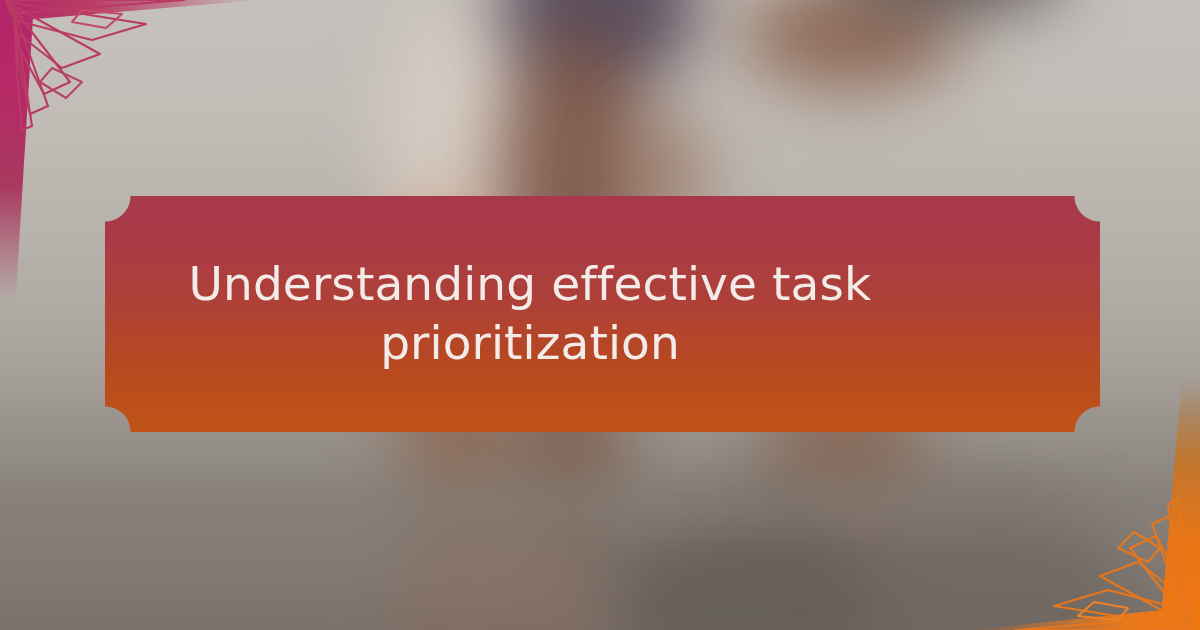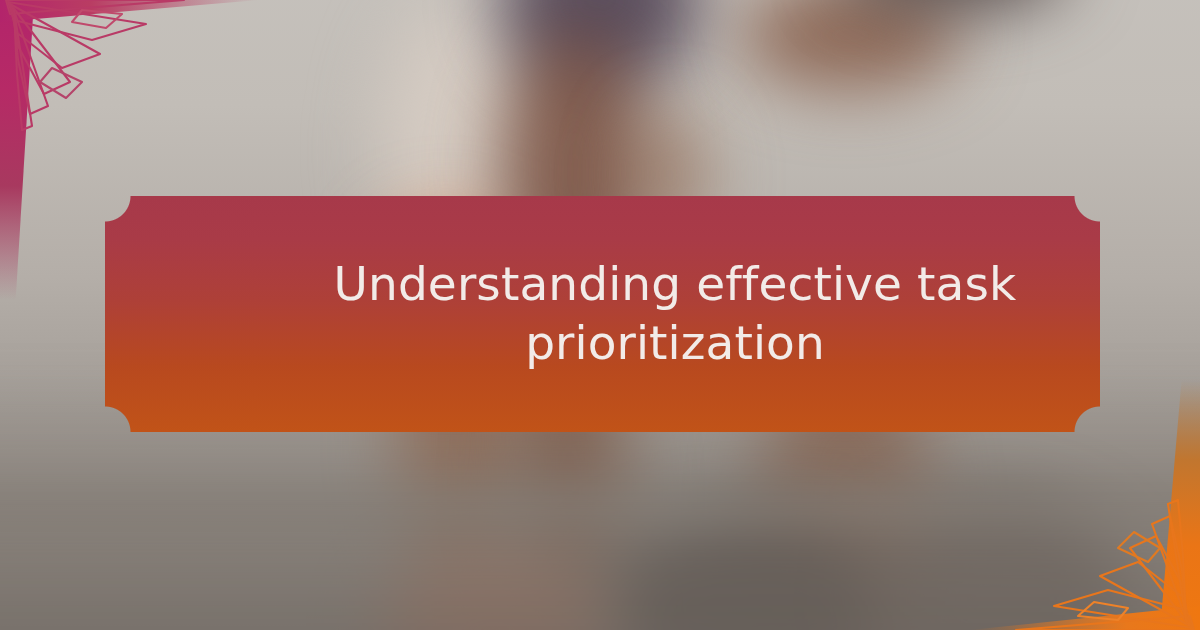--- a/index.html
+++ b/index.html
@@ -114,21 +114,21 @@
       radial-gradient(circle 26px at 100% 100%, transparent 0 25px, #000 26px);
     -webkit-mask-composite: source-in;
     mask-image:
       radial-gradient(circle 26px at 0 0, transparent 0 25px, #000 26px),
       radial-gradient(circle 26px at 100% 0, transparent 0 25px, #000 26px),
       radial-gradient(circle 26px at 0 100%, transparent 0 25px, #000 26px),
       radial-gradient(circle 26px at 100% 100%, transparent 0 25px, #000 26px);
     mask-composite: intersect;
     display: flex;
     align-items: center;
-    justify-content: flex-end;
+    justify-content: flex-start;
   }
 
   .title-text {
     margin: 0;
     padding: 0 60px;
     text-align: center;
     color: #f2ebe8;
     font-family: "DejaVu Sans", sans-serif;
     font-size: 47px;
     line-height: 1.25;

